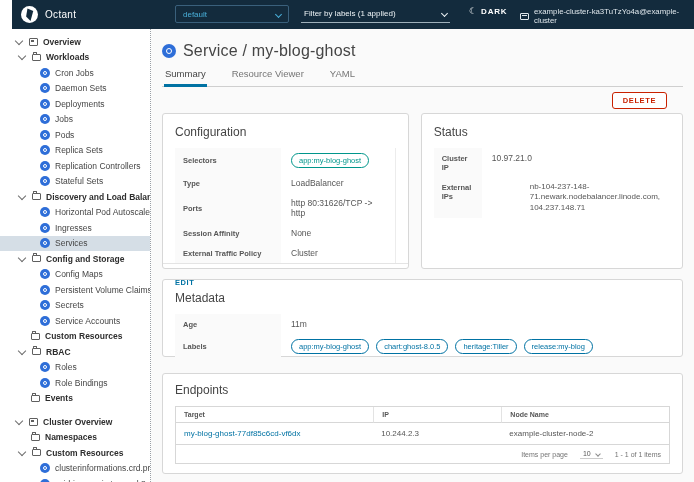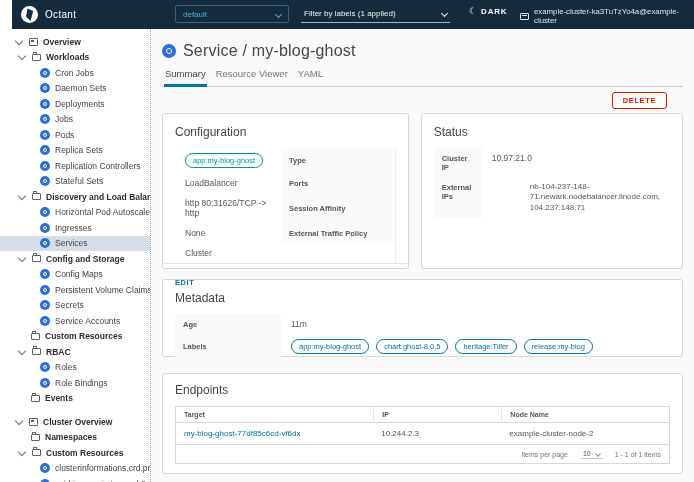--- a/index.html
+++ b/index.html
@@ -56,21 +56,21 @@
   .sgap{height:8px;}
 
   
   .main{position:absolute;left:151px;top:29px;right:0;bottom:0;background:#FAFAFA;
       padding:4px 11px;box-sizing:border-box;overflow:hidden;}
   .page-title{display:flex;align-items:center;gap:7px;margin-top:10px;height:16px;}
   .svc-icon{width:14px;height:14px;border-radius:50%;background:#2E6ED8;position:relative;flex:none;}
   .svc-icon::after{content:'';position:absolute;left:4px;top:4px;width:6px;height:6px;border:1.2px solid #fff;
       border-radius:50%;box-sizing:border-box;}
   .page-title h1{font-size:16px;font-weight:400;color:#454545;margin:0;letter-spacing:.2px;}
-  .tabs{display:flex;gap:8px;margin-top:7px;border-bottom:1px solid #CFCFCF;padding-left:2px;}
+  .tabs{display:flex;gap:24px;margin-top:7px;border-bottom:1px solid #CFCFCF;padding-left:2px;}
   .tab{font-size:9.5px;color:#757575;padding:2px 1px 5px;cursor:pointer;}
   .tab.active{color:#454545;border-bottom:3px solid #0072A3;margin-bottom:-1px;}
   .action-row{height:26px;position:relative;}
   .btn-delete{position:absolute;right:16px;top:5px;border:1px solid #C92100;color:#C92100;background:#fff;
       font-size:7.5px;font-weight:bold;letter-spacing:.6px;padding:3px 10px;border-radius:3px;
       font-family:inherit;cursor:pointer;}
 
   .card{background:#fff;border:1px solid #D7D7D7;border-radius:3px;box-sizing:border-box;}
   .card h2{font-size:12px;font-weight:400;color:#454545;margin:0 0 9px;}
   .row1{display:flex;gap:12px;}
@@ -282,20 +282,21 @@
 
   <div class="action-row">
     <button class="btn-delete">DELETE</button>
   </div>
 
   <div class="row1">
 
     <section class="card card-cfg">
       <h2>Configuration</h2>
       <div class="ptable rbord">
+        <div class="pl">Selectors</div>
         <div class="pv">
             <span class="badge badge-teal">app:my-blog-ghost</span>
           </div>
         <div class="pl">Type</div>
         <div class="pv">LoadBalancer</div>
         <div class="pl">Ports</div>
         <div class="pv">http 80:31626/TCP -&gt; http</div>
         <div class="pl">Session Affinity</div>
         <div class="pv">None</div>
         <div class="pl">External Traffic Policy</div>

